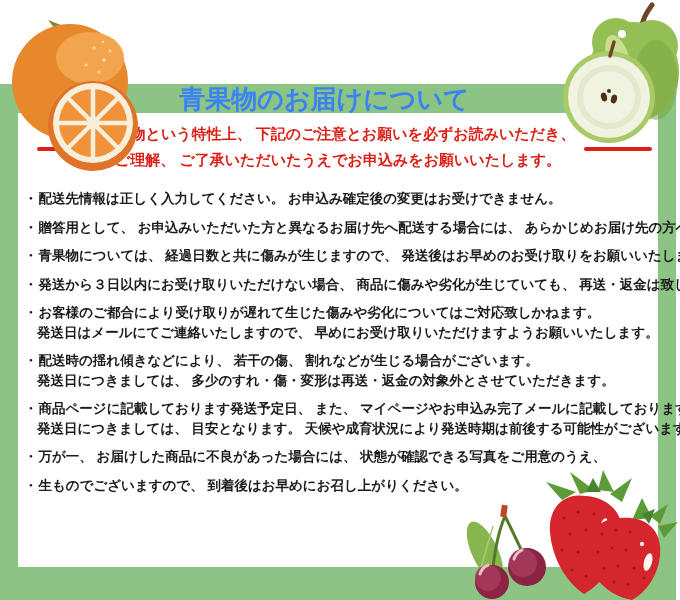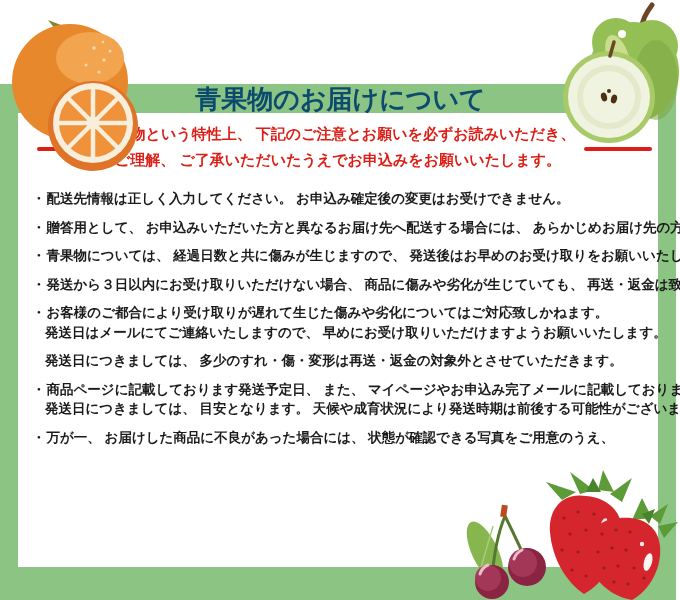--- a/index.html
+++ b/index.html
@@ -1,29 +1,29 @@
 <!DOCTYPE html>
 <html><head>
 <meta charset="utf-8">
 <style>
   html,body{margin:0;padding:0;}
   .page{position:relative;width:680px;height:600px;background:#ffffff;overflow:hidden;
         font-family:"Liberation Sans","DejaVu Sans",sans-serif;}
   .green-panel{position:absolute;left:0;top:84px;width:676px;height:516px;background:#8cc483;}
-  .page-title{position:absolute;left:16px;top:84px;width:649px;height:30px;line-height:30px;
-        text-align:center;font-size:26px;font-weight:bold;color:#0c4a6e;z-index:2;}
+  .page-title{position:absolute;left:0;top:84px;width:649px;height:30px;line-height:30px;
+        text-align:center;font-size:26px;font-weight:bold;color:#3b82f6;z-index:2;}
   .white-box{position:absolute;left:18px;top:113px;width:640px;height:454px;background:#ffffff;z-index:1;}
   .intro{position:absolute;left:18px;top:121px;width:640px;text-align:center;
         font-size:15px;font-weight:bold;color:#dc1f16;line-height:26px;z-index:2;}
   .dash{position:absolute;height:4px;background:#dc1f16;border-radius:2px;z-index:3;}
   .dash-left{left:37px;top:147px;width:62px;}
   .dash-right{left:584px;top:147px;width:68px;}
   .bullets{position:absolute;left:24px;top:189px;width:636px;margin:0;padding:0;list-style:none;
         font-size:13.5px;font-weight:bold;color:#1b1b1b;z-index:2;}
-  .bullets li{margin:0 0 9px 8px;}
+  .bullets li{margin:0 0 9px 0;}
   .line{line-height:19.5px;white-space:nowrap;}
   .cont{padding-left:13px;}
   .marker{margin-right:1px;}
   .fruit{position:absolute;z-index:5;}
   #orange-svg{left:6px;top:20px;}
   #apple-svg{left:548px;top:0px;}
   #berries-svg{left:452px;top:466px;}
 </style>
 </head>
 <body>
@@ -55,28 +55,32 @@
       <div class="line"><span class="marker">・</span><span>青果物については、 経過日数と共に傷みが生じますので、 発送後はお早めのお受け取りをお願いいたします。</span></div>
     </li>
     <li>
       <div class="line"><span class="marker">・</span><span>発送から３日以内にお受け取りいただけない場合、 商品に傷みや劣化が生じていても、 再送・返金は致しかねます。</span></div>
     </li>
     <li>
       <div class="line"><span class="marker">・</span><span>お客様のご都合により受け取りが遅れて生じた傷みや劣化についてはご対応致しかねます。</span></div>
       <div class="line cont">発送日はメールにてご連絡いたしますので、 早めにお受け取りいただけますようお願いいたします。</div>
     </li>
     <li>
+      <div class="line"><span class="marker">・</span><span>配送時の揺れ傾きなどにより、 若干の傷、 割れなどが生じる場合がございます。</span></div>
       <div class="line cont">発送日につきましては、 多少のすれ・傷・変形は再送・返金の対象外とさせていただきます。</div>
     </li>
     <li>
       <div class="line"><span class="marker">・</span><span>商品ページに記載しております発送予定日、 また、 マイページやお申込み完了メールに記載しております</span></div>
       <div class="line cont">発送日につきましては、 目安となります。 天候や成育状況により発送時期は前後する可能性がございます。</div>
     </li>
     <li>
       <div class="line"><span class="marker">・</span><span>万が一、 お届けした商品に不良があった場合には、 状態が確認できる写真をご用意のうえ、</span></div>
+    </li>
+    <li>
+      <div class="line"><span class="marker">・</span><span>生ものでございますので、 到着後はお早めにお召し上がりください。</span></div>
     </li>
   </ul>
 
   <svg id="orange-svg" class="fruit" width="132" height="158" viewBox="0 0 132 158">
     <g>
       <polygon points="50,10 42,0 55,5" fill="#7d8a2f"></polygon>
       <circle cx="64" cy="62" r="58" fill="#e8882d"></circle>
       <ellipse cx="84" cy="38" rx="34" ry="26" fill="#f2a44e"></ellipse>
       <circle cx="88" cy="28" r="1.8" fill="#f9d6a4"></circle>
       <circle cx="98" cy="40" r="1.8" fill="#f9d6a4"></circle>

